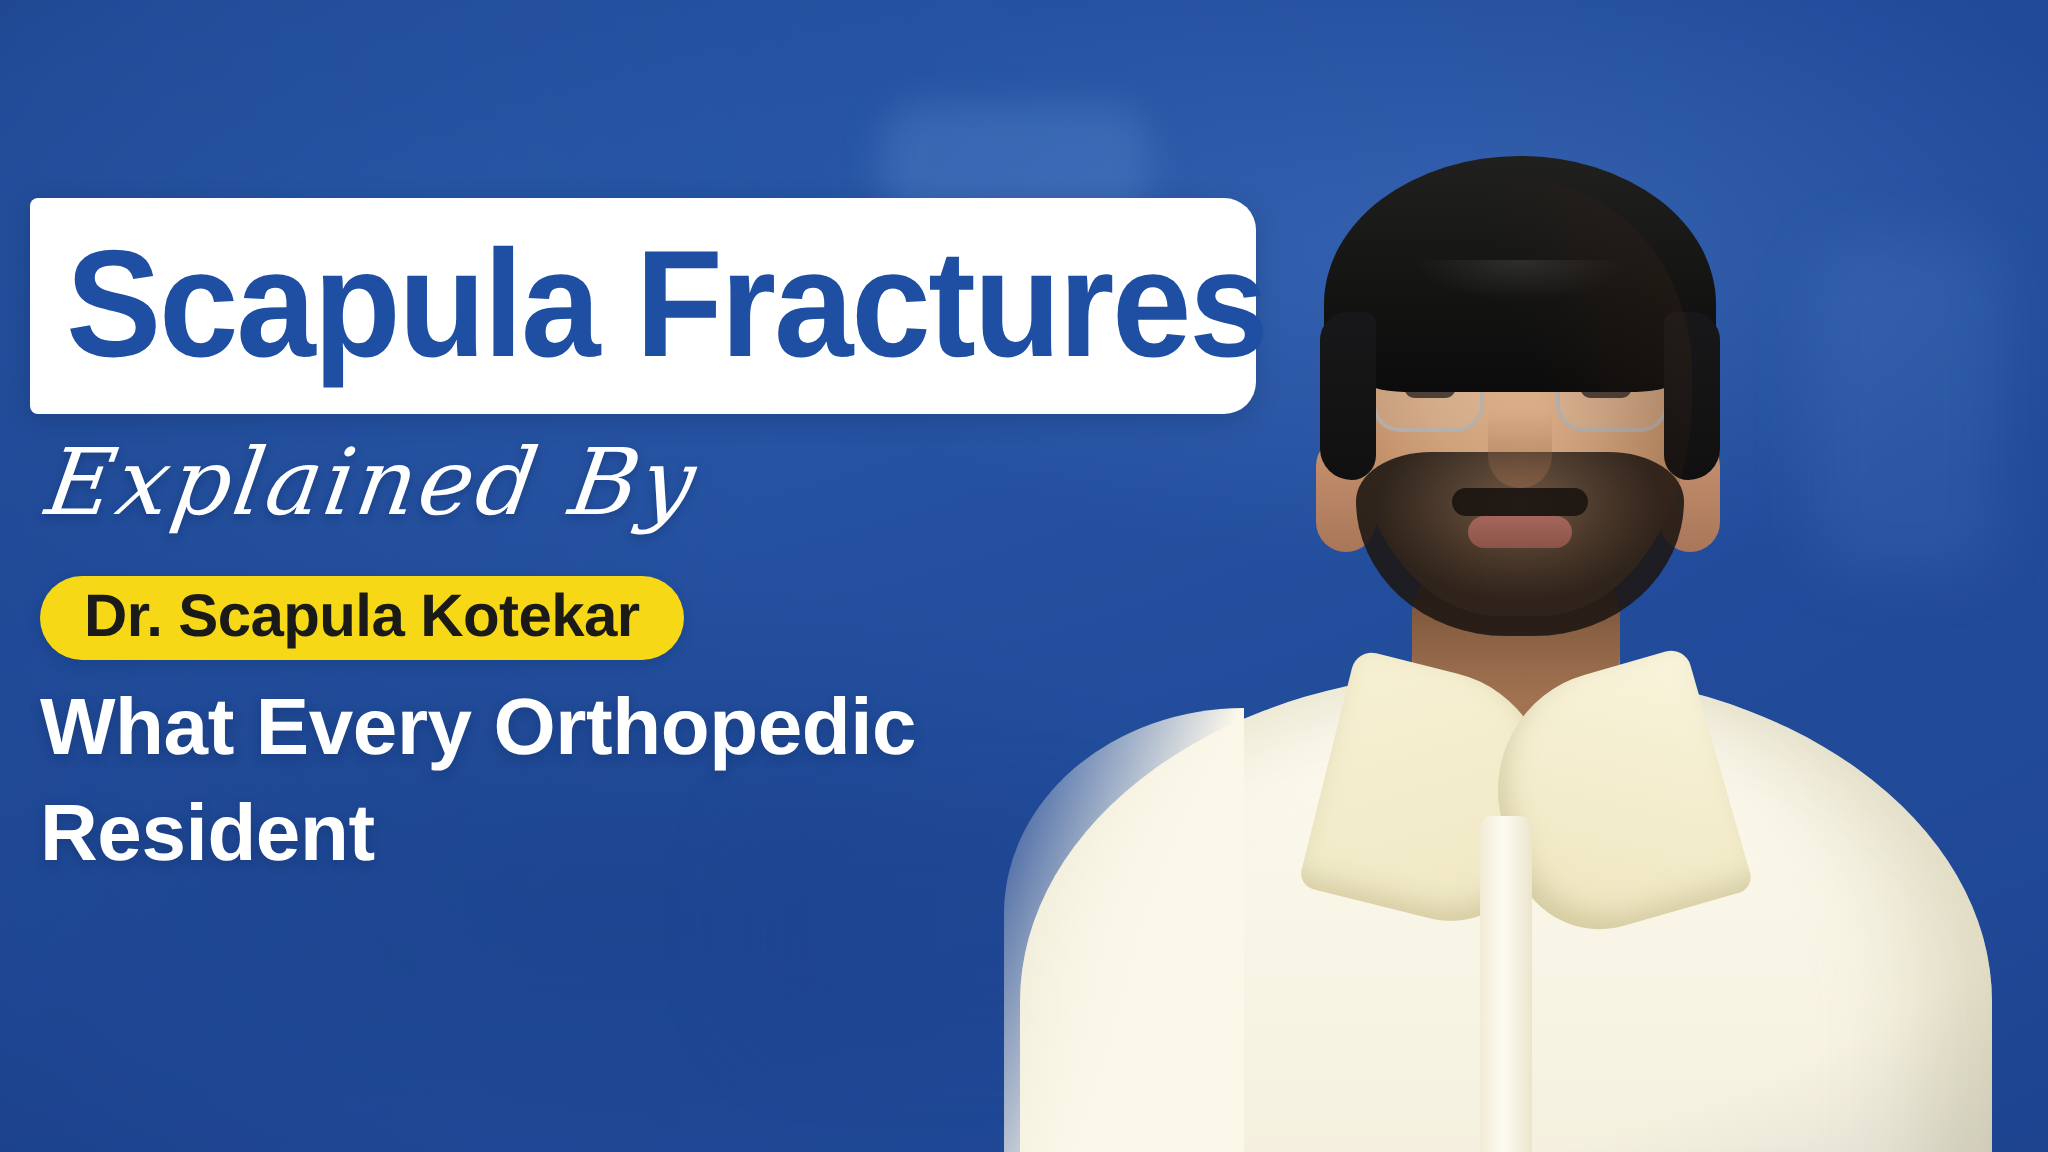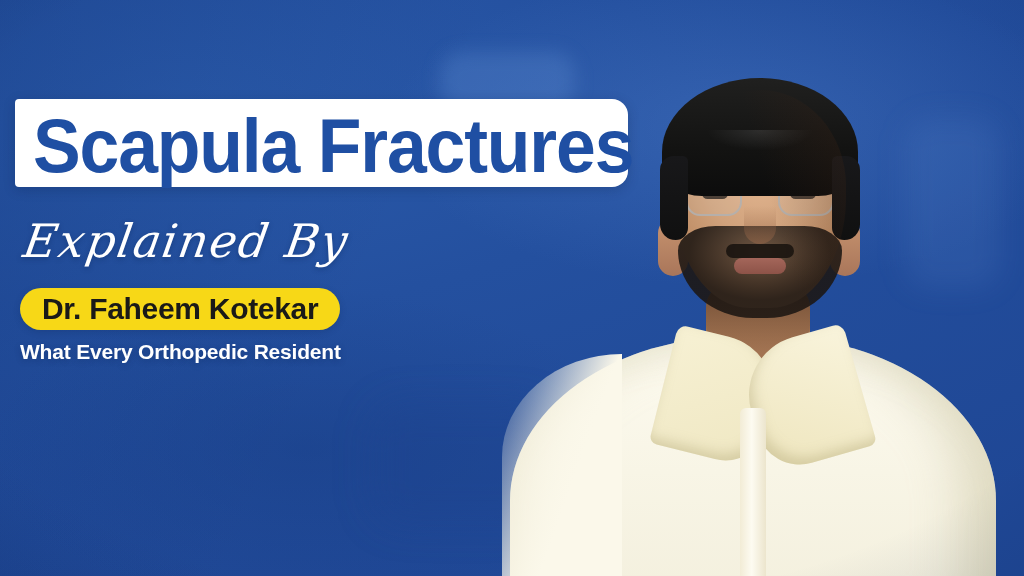--- a/index.html
+++ b/index.html
@@ -184,24 +184,24 @@
   }
   .p-face-shade{
     position:absolute;left:192px;top:54px;width:172px;height:218px;
     border-radius:86px 86px 76px 76px / 96px 96px 110px 110px;
     background:linear-gradient(255deg, rgba(70,40,22,.28) 0%, rgba(70,40,22,0) 46%);
   }
 
   
   .title-plate{
     position:absolute;
-    left:15px;top:99px;width:613px;height:88px;
+    left:15px;top:99px;width:613px;height:108px;
     background:#ffffff;
     border-radius:4px 16px 16px 4px;
-    display:flex;align-items:flex-end;
+    display:flex;align-items:center;
     padding:6px 18px;
     box-shadow:0 3px 12px rgba(7,27,62,.22);
   }
   .title-text{
     font-family:"Liberation Sans Narrow","Liberation Sans", sans-serif;
     font-weight:700;
     font-size:76px;
     line-height:.92;
     letter-spacing:-1.2px;
     color:#1f4fa3;
@@ -245,21 +245,21 @@
     color:#1a1a18;
     white-space:nowrap;
   }
 
   
   .subtitle{
     position:absolute;
     left:20px;top:338px;width:600px;
     font-family:"Liberation Sans", sans-serif;
     font-weight:700;
-    font-size:21px;
+    font-size:40px;
     line-height:1.33;
     letter-spacing:-.2px;
     color:#ffffff;
     text-shadow:0 2px 6px rgba(10,34,80,.30);
   }
   .subtitle .l2{display:block;}
 </style>
 </head>
 <body>
 
@@ -303,20 +303,20 @@
 
   <div class="bg-vign"></div>
 
   <div class="title-plate">
     <div class="title-text">Scapula Fractures</div>
   </div>
 
   <div class="script-line">Explained By</div>
 
   <div class="name-pill">
-    <span class="name-text">Dr. Faheem Kotekar</span>
+    <span class="name-text">Dr. Scapula Kotekar</span>
   </div>
 
   <div class="subtitle">
     <span class="l1">What Every Orthopedic Resident</span>
   </div>
 
 </div>
 
 </body></html>

